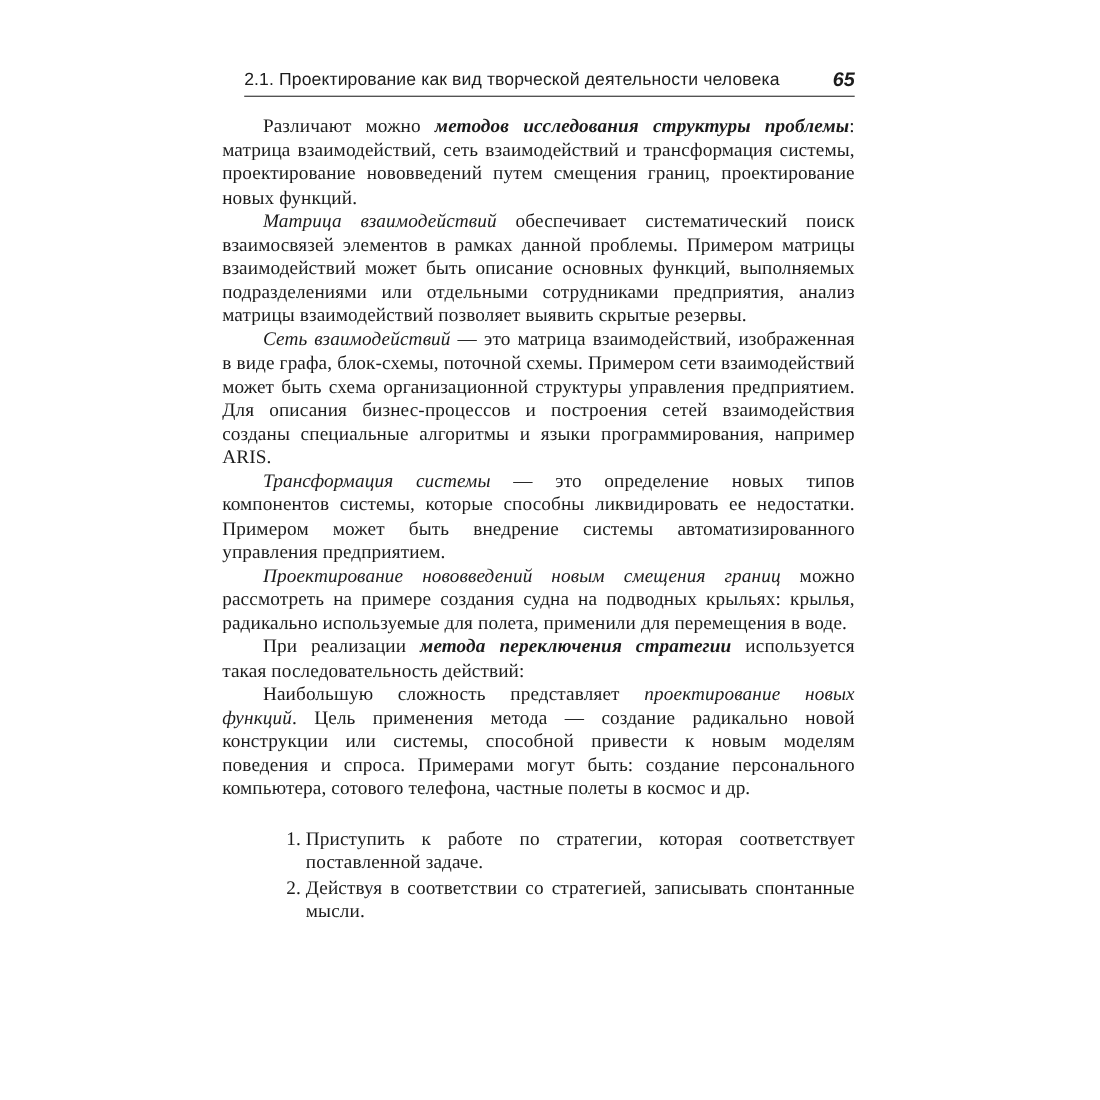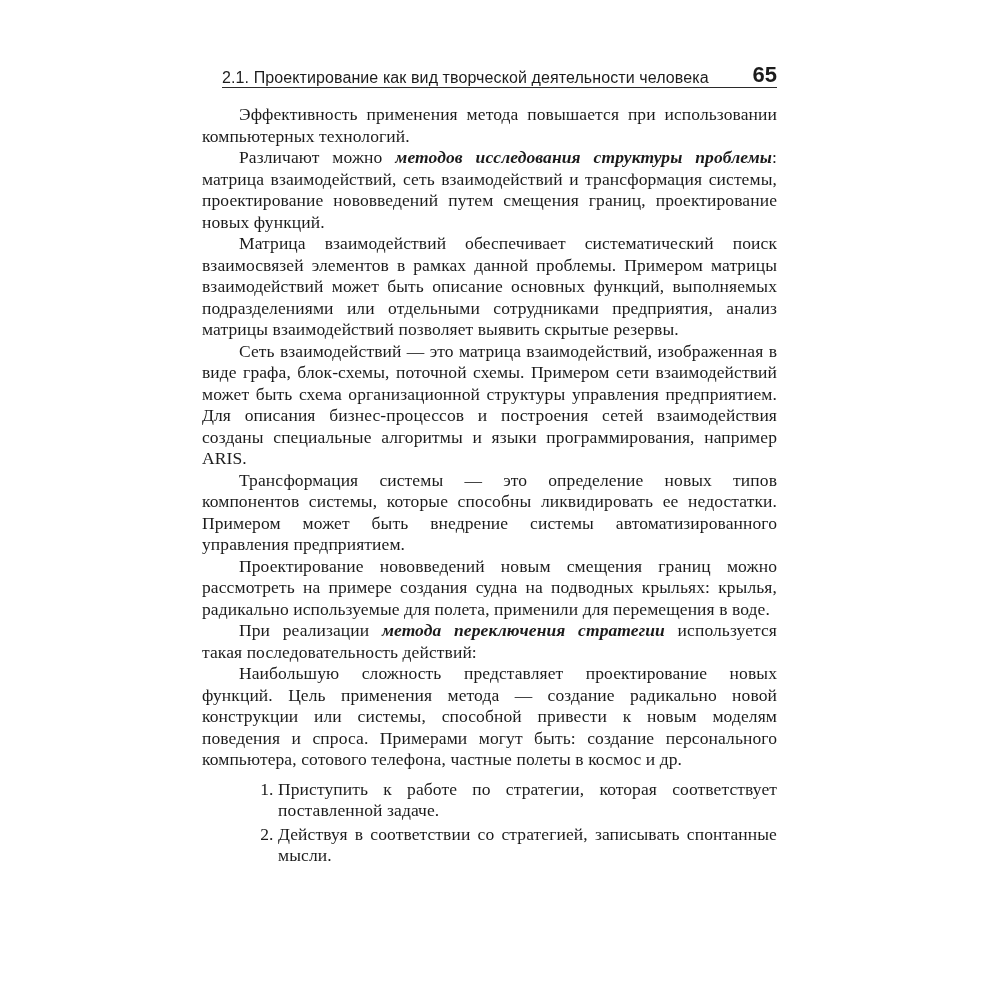--- a/index.html
+++ b/index.html
@@ -28,23 +28,24 @@
     font-family: "Liberation Sans", sans-serif;
     color: #1c1c1c;
     gap: 16px;
   }
   .running-title {
     font-size: 16px;
     letter-spacing: 0.1px;
     padding-bottom: 5px;
   }
   .page-number {
-    font-size: 22px;
+    font-size: 18px;
     font-weight: bold;
     padding-bottom: 4px;
+    font-style: italic;
   }
   .header-rule {
     position: absolute;
     left: 222px;
     top: 87px;
     width: 555px;
     height: 0;
     border-bottom: 1.6px solid #2a2a2a;
   }
   .body-block {
@@ -56,24 +57,24 @@
     font-size: 17.5px;
     line-height: 21.5px;
     letter-spacing: 0.1px;
     color: #1b1b1b;
   }
   .body-block p {
     margin: 0;
     text-indent: 37px;
     text-align: justify;
   }
-  .seg-i  { }
+  .seg-i  { font-style: italic; }
   .seg-bi { font-style: italic; font-weight: bold; }
   ol.method-list {
-    margin: 8px 0 0 0;
+    margin: 24px 0 0 0;
     padding: 0 0 0 76px;
   }
   ol.method-list li {
     text-align: justify;
     margin: 0 0 2px 0;
   }
   ol.method-list li::marker {
     font-family: "Liberation Serif", serif;
   }
 </style>
@@ -82,21 +83,20 @@
 
 <div class="page">
   <div class="header-row">
     <span class="running-title">2.1. Проектирование как вид творческой деятельности человека</span>
     <span class="page-number">65</span>
   </div>
   <div class="header-rule"></div>
 
   <div class="body-block">
     <div id="paragraphs">
-        <p><span class="seg-n">Эффективность применения метода повышается при использовании компьютерных технологий.</span></p>
         <p><span class="seg-n">Различают можно </span><span class="seg-bi">методов исследования структуры проблемы</span><span class="seg-n">: матрица взаимодействий, сеть взаимодействий и трансформация системы, проектирование нововведений путем смещения границ, проектирование новых функций.</span></p>
         <p><span class="seg-i">Матрица взаимодействий</span><span class="seg-n"> обеспечивает систематический поиск взаимосвязей элементов в рамках данной проблемы. Примером матрицы взаимодействий может быть описание основных функций, выполняемых подразделениями или отдельными сотрудниками предприятия, анализ матрицы взаимодействий позволяет выявить скрытые резервы.</span></p>
         <p><span class="seg-i">Сеть взаимодействий</span><span class="seg-n"> — это матрица взаимодействий, изображенная в виде графа, блок-схемы, поточной схемы. Примером сети взаимодействий может быть схема организационной структуры управления предприятием. Для описания бизнес-процессов и построения сетей взаимодействия созданы специальные алгоритмы и языки программирования, например ARIS.</span></p>
         <p><span class="seg-i">Трансформация системы</span><span class="seg-n"> — это определение новых типов компонентов системы, которые способны ликвидировать ее недостатки. Примером может быть внедрение системы автоматизированного управления предприятием.</span></p>
         <p><span class="seg-i">Проектирование нововведений новым смещения границ</span><span class="seg-n"> можно рассмотреть на примере создания судна на подводных крыльях: крылья, радикально используемые для полета, применили для перемещения в воде.</span></p>
         <p><span class="seg-n">При реализации </span><span class="seg-bi">метода переключения стратегии</span><span class="seg-n"> используется такая последовательность действий:</span></p>
         <p><span class="seg-n">Наибольшую сложность представляет </span><span class="seg-i">проектирование новых функций</span><span class="seg-n">. Цель применения метода — создание радикально новой конструкции или системы, способной привести к новым моделям поведения и спроса. Примерами могут быть: создание персонального компьютера, сотового телефона, частные полеты в космос и др.</span></p>
       </div>
     <ol class="method-list" id="method-list">
         <li>Приступить к работе по стратегии, которая соответствует поставленной задаче.</li>

